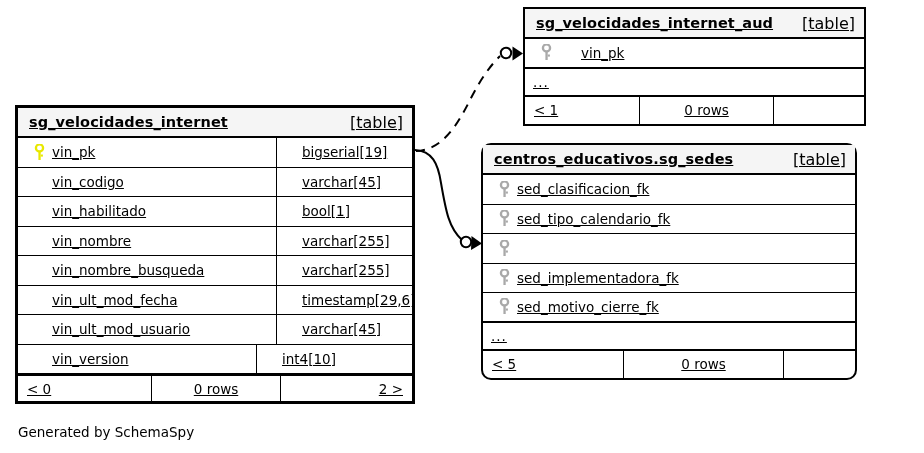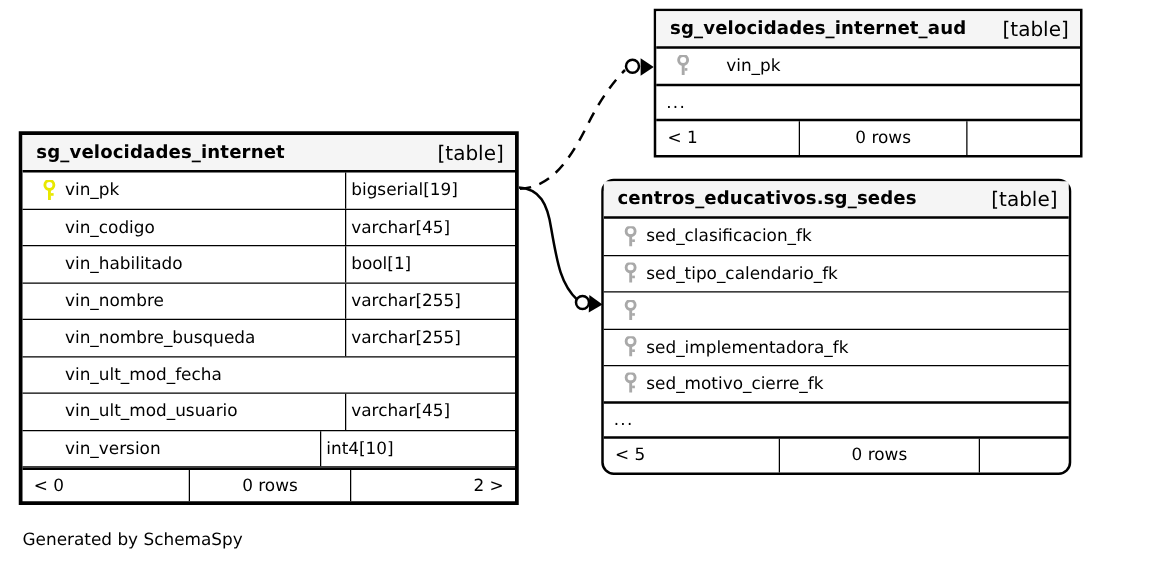--- a/index.html
+++ b/index.html
@@ -30,20 +30,21 @@
     width: 924px;
     height: 453px;
     pointer-events: none;
     z-index: 1;
   }
   .table-node {
     position: absolute;
     background: #ffffff;
     box-sizing: border-box;
     z-index: 2;
+    text-decoration: underline;
   }
   .table-node.thick {
     border: 3px solid #000000;
   }
   .table-node.thin {
     border: 2px solid #000000;
   }
   .tbl-header {
     background: #f5f5f5;
     display: flex;
@@ -83,21 +84,21 @@
     font-size: 13.5px;
     white-space: nowrap;
     flex: 1 1 auto;
     overflow: hidden;
   }
   .cell-type {
     box-sizing: border-box;
     height: 100%;
     display: flex;
     align-items: center;
-    padding-left: 4px;
+    padding-left: 25px;
     font-size: 13.5px;
     white-space: nowrap;
     border-left: 1.5px solid #000000;
   }
   .keyslot {
     width: 18px;
     min-width: 18px;
     display: inline-flex;
     align-items: center;
     justify-content: center;
@@ -212,20 +213,21 @@
         <span class="col-label">vin_nombre_busqueda</span>
       </span>
       <span class="cell-type" style="width:136px;">varchar[255]</span>
     </div>
 
     <div class="row">
       <span class="cell-name">
         <span class="keyslot"></span>
         <span class="col-label">vin_ult_mod_fecha</span>
       </span>
+      <span class="cell-type" style="width:136px;">timestamp[29,6]</span>
     </div>
 
     <div class="row">
       <span class="cell-name">
         <span class="keyslot"></span>
         <span class="col-label">vin_ult_mod_usuario</span>
       </span>
       <span class="cell-type" style="width:136px;">varchar[45]</span>
     </div>
 

